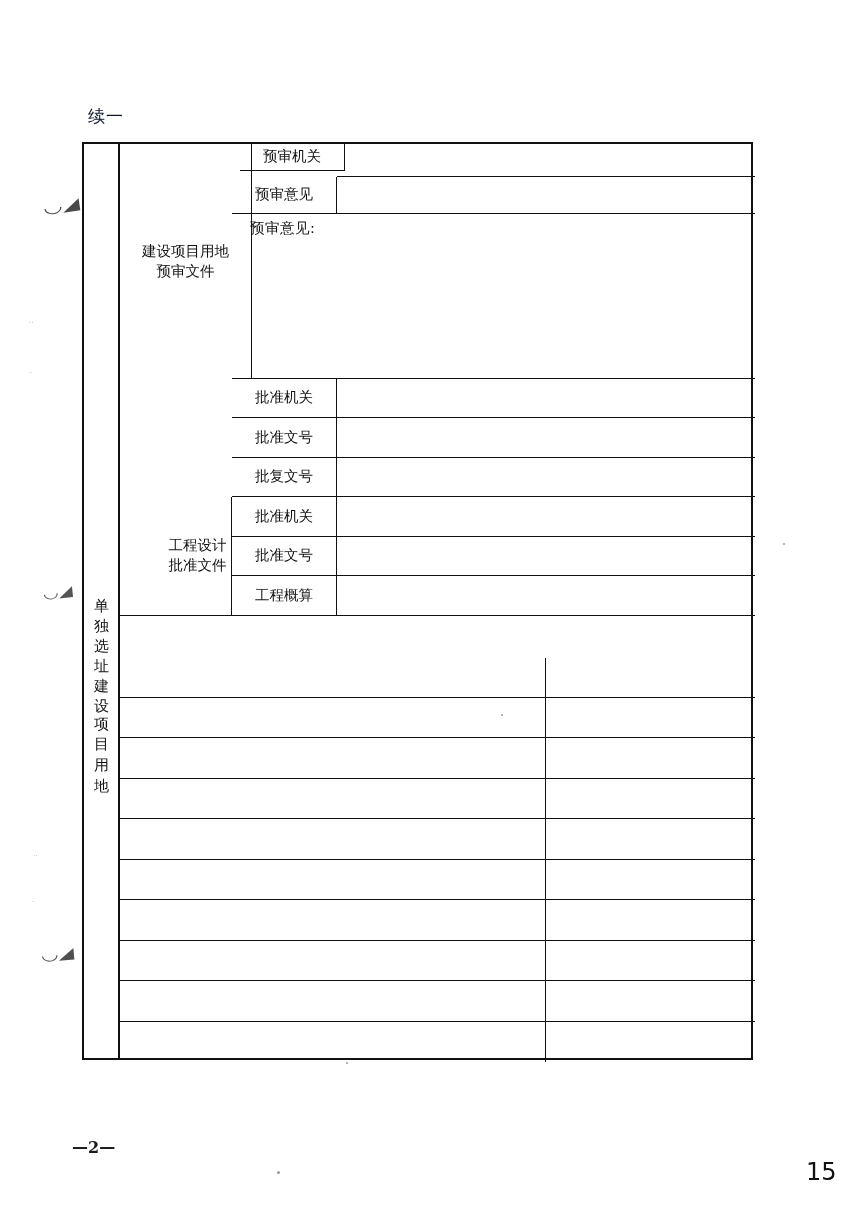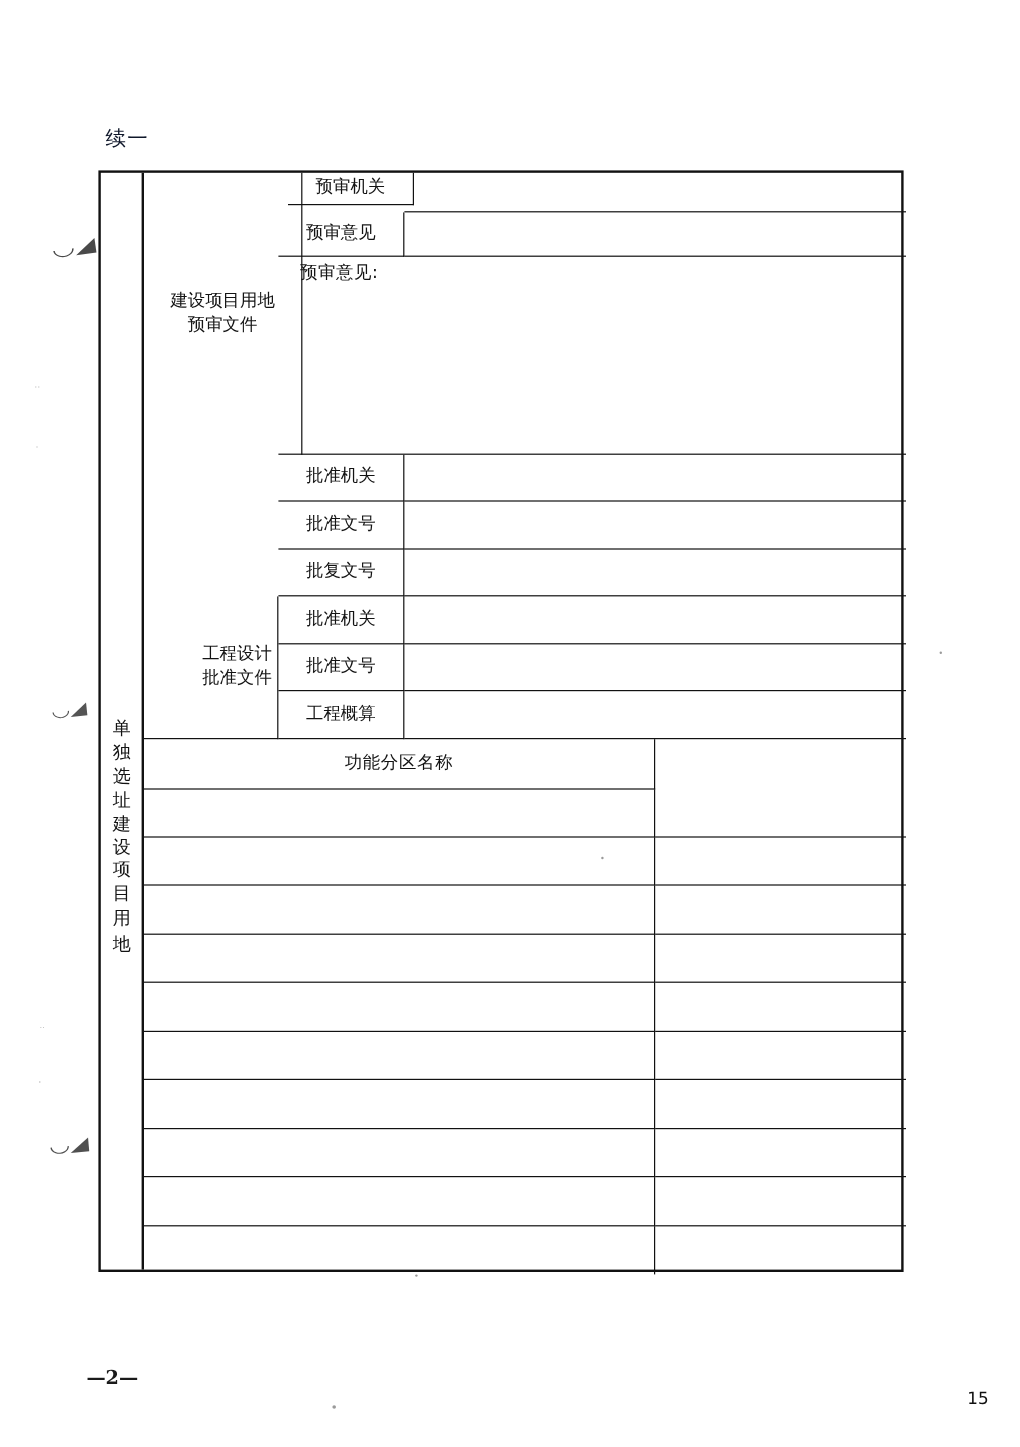--- a/index.html
+++ b/index.html
@@ -109,21 +109,21 @@
     font-size: 16px;
     font-family: "DejaVu Serif", "Liberation Serif", serif;
     font-weight: bold;
     letter-spacing: 0px;
     color: #1a1a1a;
   }
   .page-num {
     position: absolute;
     left: 806px;
     top: 1158px;
-    font-size: 14px;
+    font-size: 24px;
     font-family: "DejaVu Sans", "Liberation Sans", sans-serif;
     color: #111;
   }
 
   
   .artifact {
     position: absolute;
     color: #2a2a2a;
     pointer-events: none;
     user-select: none;
@@ -217,21 +217,20 @@
 
     <div class="cell bb br" style="left:112px; top:353px; width:105px; height:40px;">批准机关</div>
     <div class="cell bb" style="left:217px; top:353px; width:418px; height:40px;"></div>
 
     <div class="cell bb br" style="left:112px; top:393px; width:105px; height:39px;">批准文号</div>
     <div class="cell bb" style="left:217px; top:393px; width:418px; height:39px;"></div>
 
     <div class="cell bb br" style="left:112px; top:432px; width:105px; height:40px;">工程概算</div>
     <div class="cell bb" style="left:217px; top:432px; width:418px; height:40px;"></div>
 
-    <div class="cell bb br zone-head" style="left:0; top:472px; width:426px; height:42px;">功能分区名称</div>
 
     <div class="cell bb br" style="left:0; top:514px; width:426px; height:40px;"></div>
     <div class="cell bb" style="left:426px; top:514px; width:209px; height:40px;"></div>
 
     <div class="cell bb br" style="left:0; top:554px; width:426px; height:40px;"></div>
     <div class="cell bb" style="left:426px; top:554px; width:209px; height:40px;"></div>
 
     <div class="cell bb br" style="left:0; top:594px; width:426px; height:41px;"></div>
     <div class="cell bb" style="left:426px; top:594px; width:209px; height:41px;"></div>
 

